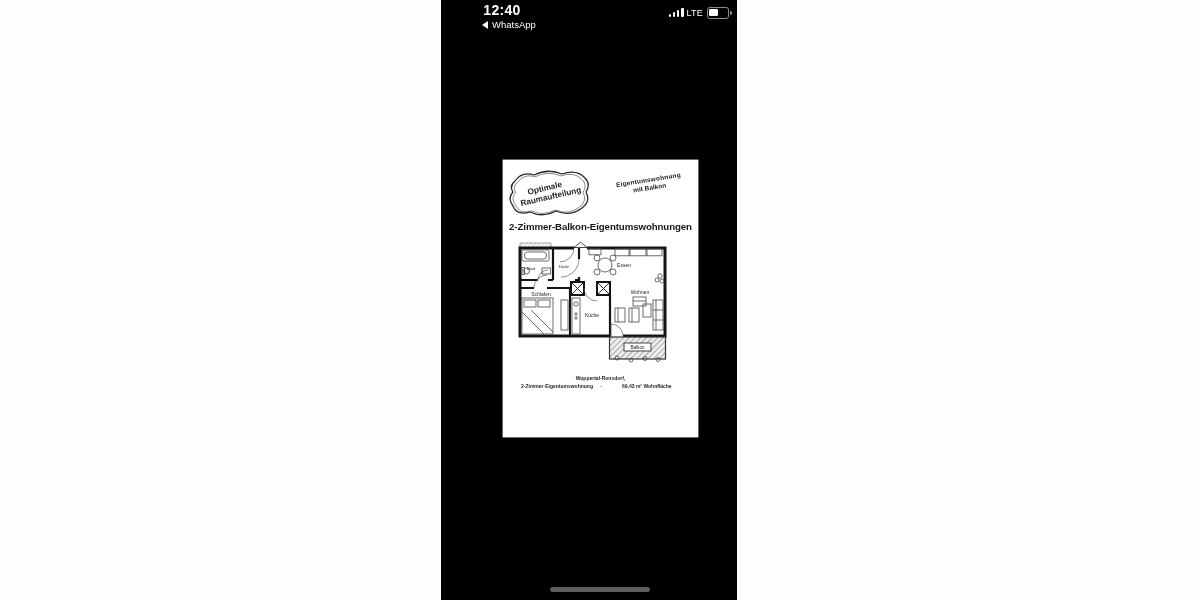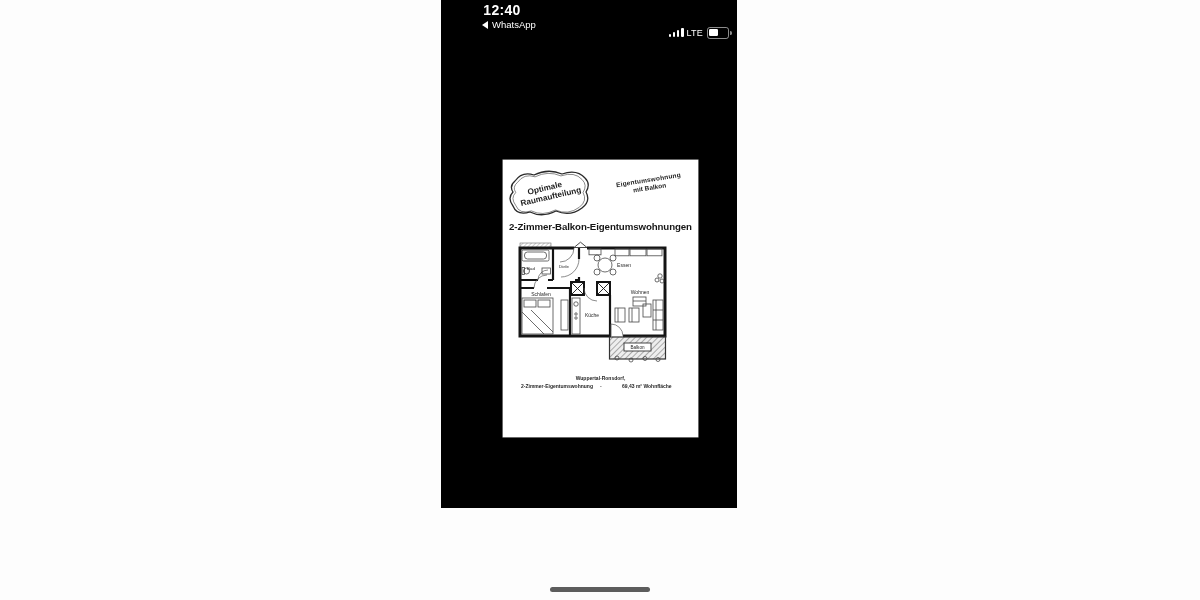--- a/index.html
+++ b/index.html
@@ -3,29 +3,29 @@
 <meta charset="utf-8">
 <style>
   html,body{margin:0;padding:0;}
   body{
     width:1200px;height:600px;overflow:hidden;
     background:#ffffff;
     font-family:"Liberation Sans", sans-serif;
   }
   .stage{position:relative;width:1200px;height:600px;background:#fdfdfd;}
   
-  .phone{position:absolute;left:441px;top:0;width:296px;height:508px;background:#000;}
+  .phone{position:absolute;left:441px;top:0;width:296px;height:600px;background:#000;}
 
   
   .sb-left{position:absolute;left:16px;top:2px;width:120px;color:#fff;}
   .sb-time{display:block;text-align:center;width:90px;font-size:14px;font-weight:700;letter-spacing:.3px;}
   .sb-back{display:flex;align-items:center;justify-content:center;width:104px;margin-top:1px;gap:4px;color:#fff;}
   .back-tri{width:0;height:0;border-top:4px solid transparent;border-bottom:4px solid transparent;border-right:6px solid #fff;}
   .sb-back-label{font-size:9.5px;font-weight:400;text-align:center;}
-  .sb-right{position:absolute;right:8px;top:27px;display:flex;align-items:center;gap:3px;color:#fff;}
+  .sb-right{position:absolute;right:8px;top:7px;display:flex;align-items:center;gap:3px;color:#fff;}
   .sig{display:flex;align-items:flex-end;gap:1.5px;height:9px;}
   .sig span{display:block;width:2.6px;background:#fff;border-radius:1px;}
   .sig .b1{height:3.5px}.sig .b2{height:5px}.sig .b3{height:7px}.sig .b4{height:9px}
   .lte{font-size:9px;font-weight:500;letter-spacing:.2px;}
   .batt{position:relative;width:20px;height:9.5px;border:1px solid rgba(255,255,255,.55);border-radius:2.8px;margin-left:1px;}
   .batt-fill{position:absolute;left:1.3px;top:1.3px;width:8.5px;height:6.9px;background:#fff;border-radius:1.3px;}
   .batt-nub{position:absolute;right:-3.6px;top:2.6px;width:2px;height:4.2px;background:rgba(255,255,255,.55);border-radius:0 1.6px 1.6px 0;}
 
   
   .doc{position:absolute;left:62px;top:160px;width:195px;height:277px;background:#fff;box-shadow:0 0 0 .5px #cfcfcf;}

